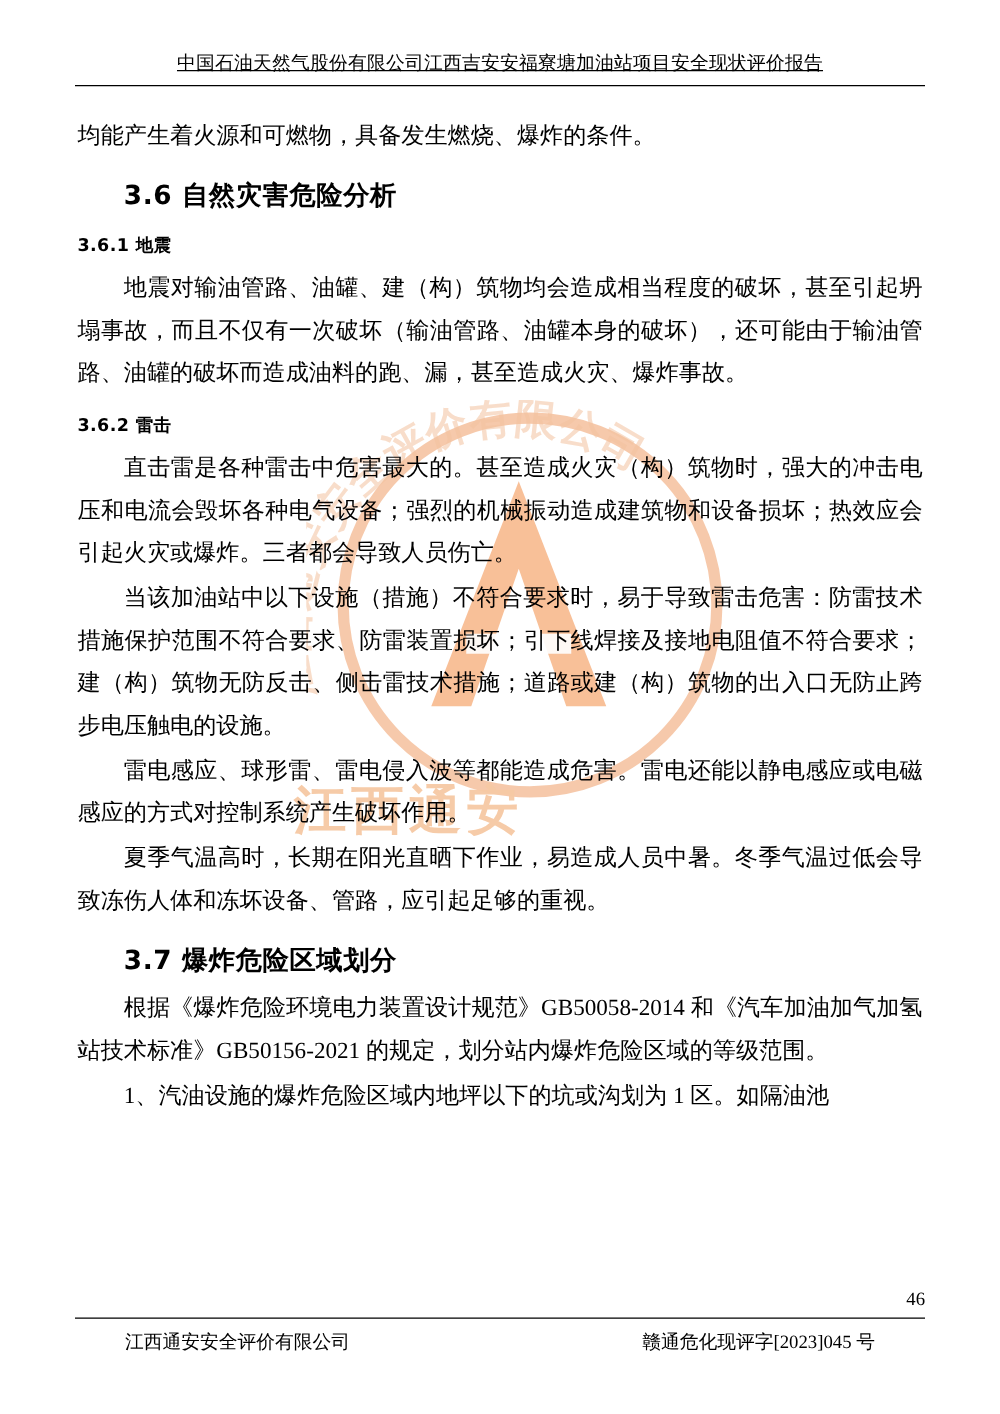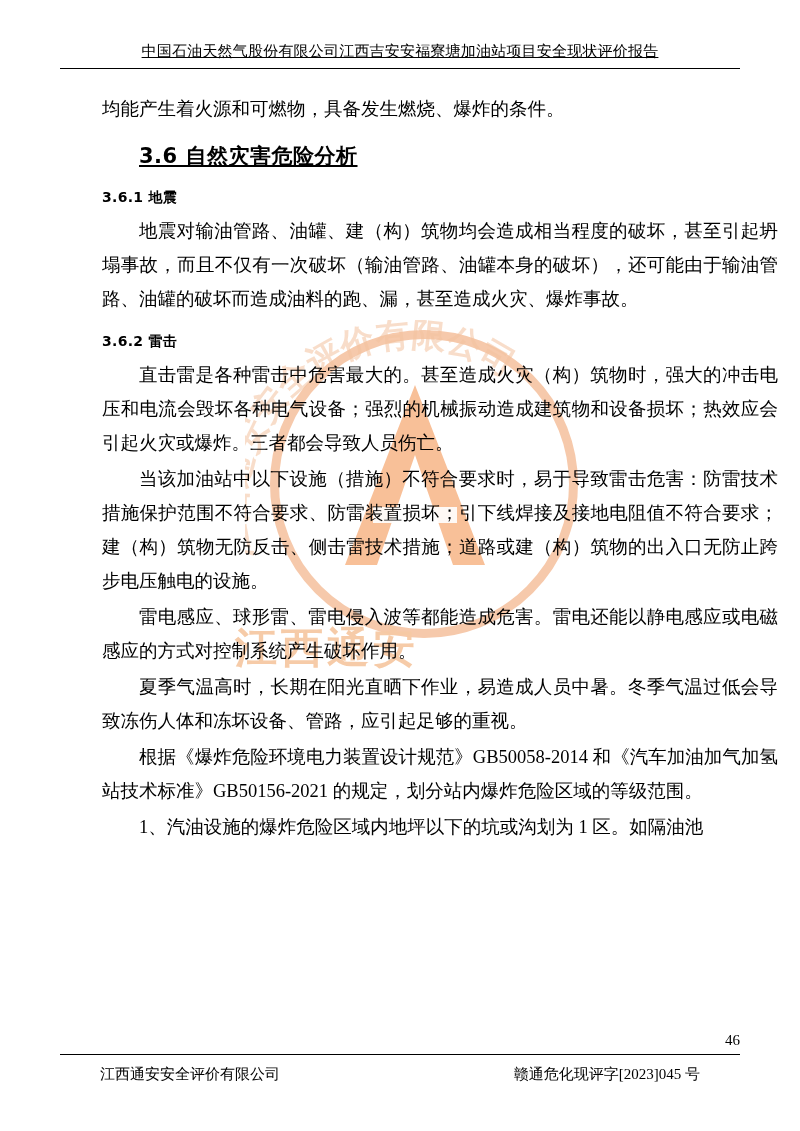--- a/index.html
+++ b/index.html
@@ -96,41 +96,39 @@
     width: 680px;
   }
 
   
   .content {
     position: absolute;
     left: 62px;
     top: 92px;
     width: 676px;
     z-index: 2;
-    margin-left: 40px;
   }
   p.body {
     margin: 0 0 2px 0;
     font-size: 18.5px;
     line-height: 34px;
     text-align: justify;
     text-justify: inter-ideograph;
   }
   p.ind {
     text-indent: 37px;
   }
   h2.h2 {
     margin: 14px 0 6px 0;
     font-size: 21px;
     line-height: 32px;
     font-family: "DejaVu Sans", "Liberation Sans", sans-serif;
     font-weight: bold;
     text-indent: 37px;
     letter-spacing: 0.5px;
-    text-decoration: underline;
   }
   h3.h3 {
     margin: 10px 0 2px 0;
     font-size: 14px;
     line-height: 30px;
     font-family: "DejaVu Sans", "Liberation Sans", sans-serif;
     font-weight: bold;
     letter-spacing: 0.3px;
   }
 
@@ -200,20 +198,21 @@
     <h3 class="h3">3.6.1 地震</h3>
     <p class="body ind">地震对输油管路、油罐、建（构）筑物均会造成相当程度的破坏，甚至引起坍塌事故，而且不仅有一次破坏（输油管路、油罐本身的破坏），还可能由于输油管路、油罐的破坏而造成油料的跑、漏，甚至造成火灾、爆炸事故。</p>
 
     <h3 class="h3">3.6.2 雷击</h3>
     <p class="body ind">直击雷是各种雷击中危害最大的。甚至造成火灾（构）筑物时，强大的冲击电压和电流会毁坏各种电气设备；强烈的机械振动造成建筑物和设备损坏；热效应会引起火灾或爆炸。三者都会导致人员伤亡。</p>
     <p class="body ind">当该加油站中以下设施（措施）不符合要求时，易于导致雷击危害：防雷技术措施保护范围不符合要求、防雷装置损坏；引下线焊接及接地电阻值不符合要求；建（构）筑物无防反击、侧击雷技术措施；道路或建（构）筑物的出入口无防止跨步电压触电的设施。</p>
     <p class="body ind">雷电感应、球形雷、雷电侵入波等都能造成危害。雷电还能以静电感应或电磁感应的方式对控制系统产生破坏作用。</p>
 
     <p class="body ind">夏季气温高时，长期在阳光直晒下作业，易造成人员中暑。冬季气温过低会导致冻伤人体和冻坏设备、管路，应引起足够的重视。</p>
 
+    <h2 class="h2">3.7 爆炸危险区域划分</h2>
     <p class="body ind">根据《爆炸危险环境电力装置设计规范》GB50058-2014 和《汽车加油加气加氢站技术标准》GB50156-2021 的规定，划分站内爆炸危险区域的等级范围。</p>
     <p class="body ind">1、汽油设施的爆炸危险区域内地坪以下的坑或沟划为 1 区。如隔油池</p>
 
   </div>
 
   <div class="footer">
     <div class="page-num">46</div>
     <div class="footer-rule"></div>
     <div class="footer-row">
       <span>江西通安安全评价有限公司</span>

